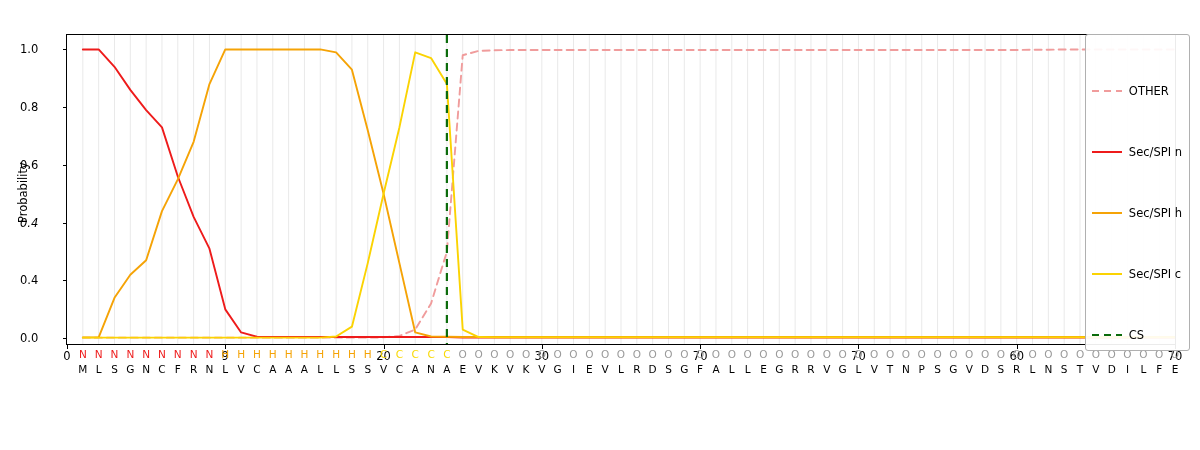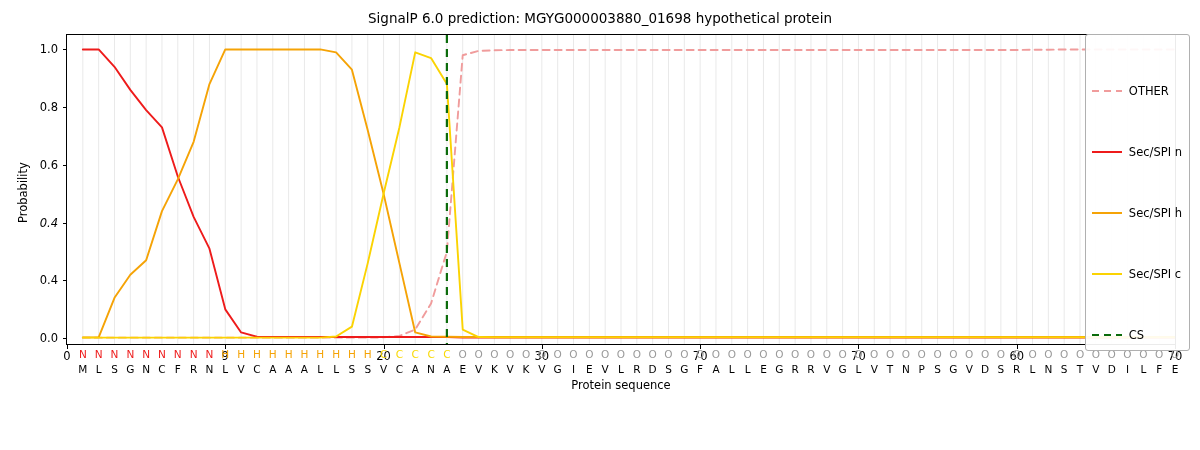--- a/index.html
+++ b/index.html
@@ -10,21 +10,21 @@
   .title{position:absolute;left:0;top:10px;width:1200px;text-align:center;
          font-size:13.5px;color:#000;}
 
   
   .axes{position:absolute;left:66px;top:34px;width:1110px;height:311px;
         border:1.1px solid #000;box-sizing:border-box;background:#fff;}
   .plotsvg{position:absolute;left:0;top:0;}
 
   .ylabel{position:absolute;transform:rotate(-90deg);transform-origin:left top;
           font-size:11.5px;color:#000;white-space:nowrap;}
-  .ytick{position:absolute;right:0;font-size:11.5px;color:#000;text-align:right;
+  .ytick{position:absolute;right:0;font-size:11.5px;color:#000;
          white-space:nowrap;}
   .ytickmark{position:absolute;height:1px;background:#000;width:3.5px;}
   .xtick{position:absolute;font-size:11.5px;color:#000;text-align:center;
          white-space:nowrap;}
   .xtickmark{position:absolute;width:1px;background:#000;height:3.5px;}
   .xlabel{position:absolute;font-size:11.5px;color:#000;text-align:center;
           white-space:nowrap;}
 
   .seqrow{position:absolute;font-size:10.5px;text-align:center;white-space:nowrap;
           line-height:12px;}
@@ -37,21 +37,20 @@
   .legrow{display:flex;align-items:center;height:20px;margin-top:41px;}
   .legswatch{width:30px;height:12px;position:relative;margin-right:7px;flex:none;}
   .legswatch i{position:absolute;left:0;top:5px;height:2.2px;width:30px;display:block;}
   .legtxt{font-size:11.5px;color:#000;white-space:nowrap;}
 </style>
 </head>
 <body>
 
 <div id="fig">
 
-  <div class="title">SignalP 6.0 prediction: MGYG000003880_01698 hypothetical protein</div>
 
   <div class="ylabel" id="ylabel" style="left: 16px; top: 222.5px;">Probability</div>
   <div id="yticks">
       <div class="ytick" style="left: 20px; width: 38px; top: 331.224px;">0.0</div>
       <div class="ytickmark" style="left: 62.5px; top: 338.224px;"></div>
       <div class="ytick" style="left: 20px; width: 38px; top: 273.467px;">0.4</div>
       <div class="ytickmark" style="left: 62.5px; top: 280.467px;"></div>
       <div class="ytick" style="left: 20px; width: 38px; top: 215.71px; font-style: italic;">0.4</div>
       <div class="ytickmark" style="left: 62.5px; top: 222.71px;"></div>
       <div class="ytick" style="left: 20px; width: 38px; top: 157.953px;">0.6</div>
@@ -72,21 +71,20 @@
       <div class="xtickmark" style="left: 541.857px; top: 345px;"></div>
       <div class="xtick" style="left: 680.143px; width: 40px; top: 349px;">70</div>
       <div class="xtickmark" style="left: 700.143px; top: 345px;"></div>
       <div class="xtick" style="left: 838.429px; width: 40px; top: 349px;">70</div>
       <div class="xtickmark" style="left: 858.429px; top: 345px;"></div>
       <div class="xtick" style="left: 996.714px; width: 40px; top: 349px;">60</div>
       <div class="xtickmark" style="left: 1016.71px; top: 345px;"></div>
       <div class="xtick" style="left: 1155px; width: 40px; top: 349px;">70</div>
       <div class="xtickmark" style="left: 1175px; top: 345px;"></div>
     </div>
-  <div class="xlabel" id="xlabel" style="left: 66px; width: 1110px; top: 378px;">Protein sequence</div>
 
   <div class="axes">
     <svg class="plotsvg" id="plotsvg" width="1108" height="309">
         <line x1="15.828571428571427" y1="0" x2="15.828571428571427" y2="309" stroke="#e9e9e9" stroke-width="1"></line>
         <line x1="31.657142857142855" y1="0" x2="31.657142857142855" y2="309" stroke="#e9e9e9" stroke-width="1"></line>
         <line x1="47.48571428571429" y1="0" x2="47.48571428571429" y2="309" stroke="#e9e9e9" stroke-width="1"></line>
         <line x1="63.31428571428571" y1="0" x2="63.31428571428571" y2="309" stroke="#e9e9e9" stroke-width="1"></line>
         <line x1="79.14285714285714" y1="0" x2="79.14285714285714" y2="309" stroke="#e9e9e9" stroke-width="1"></line>
         <line x1="94.97142857142858" y1="0" x2="94.97142857142858" y2="309" stroke="#e9e9e9" stroke-width="1"></line>
         <line x1="110.80000000000001" y1="0" x2="110.80000000000001" y2="309" stroke="#e9e9e9" stroke-width="1"></line>

